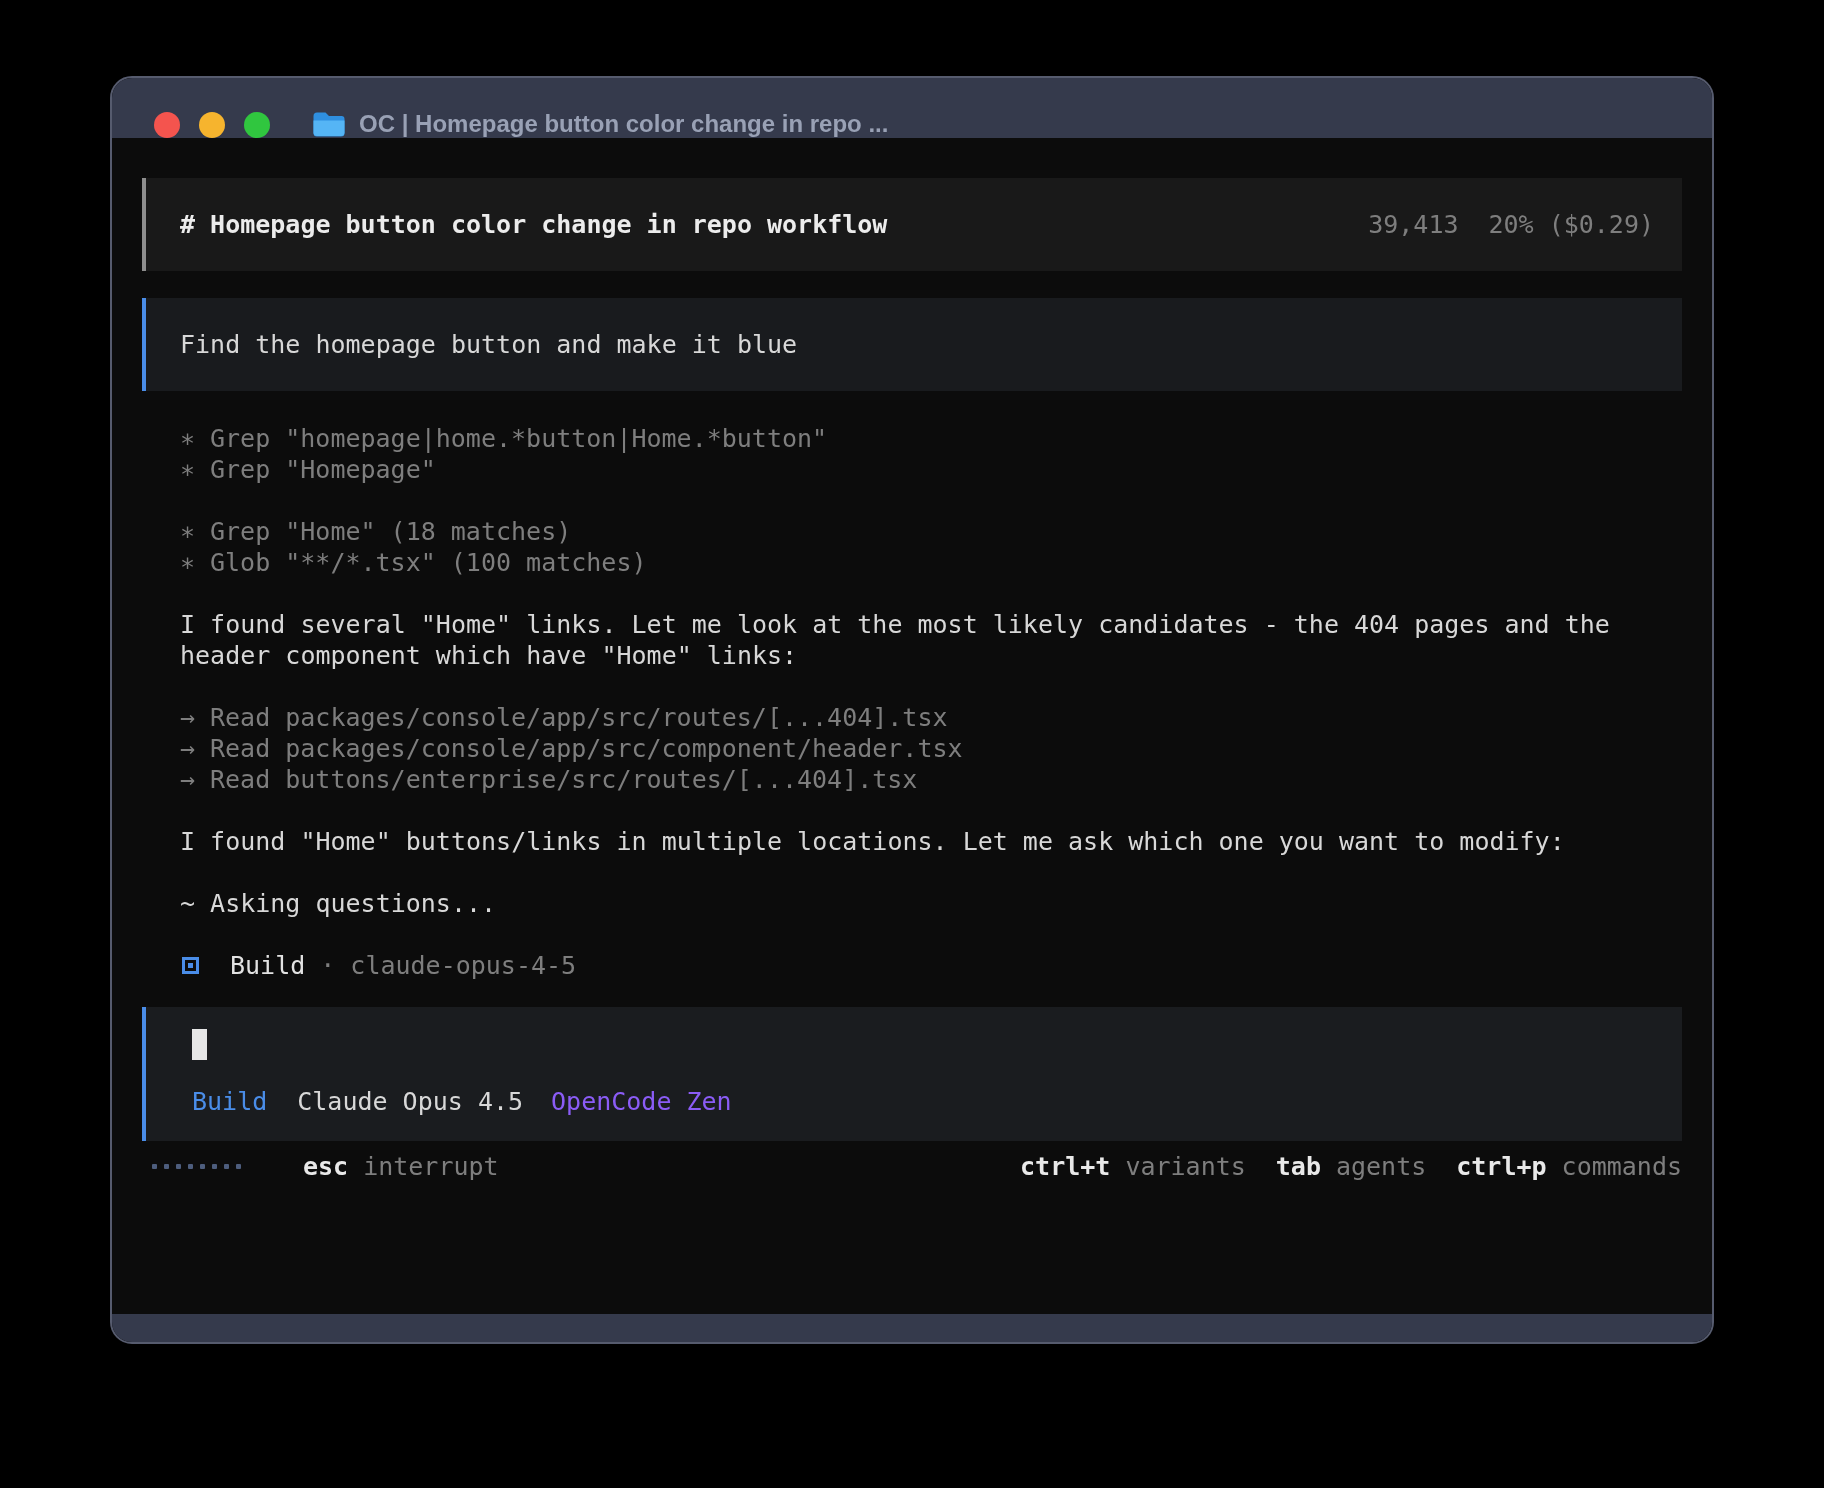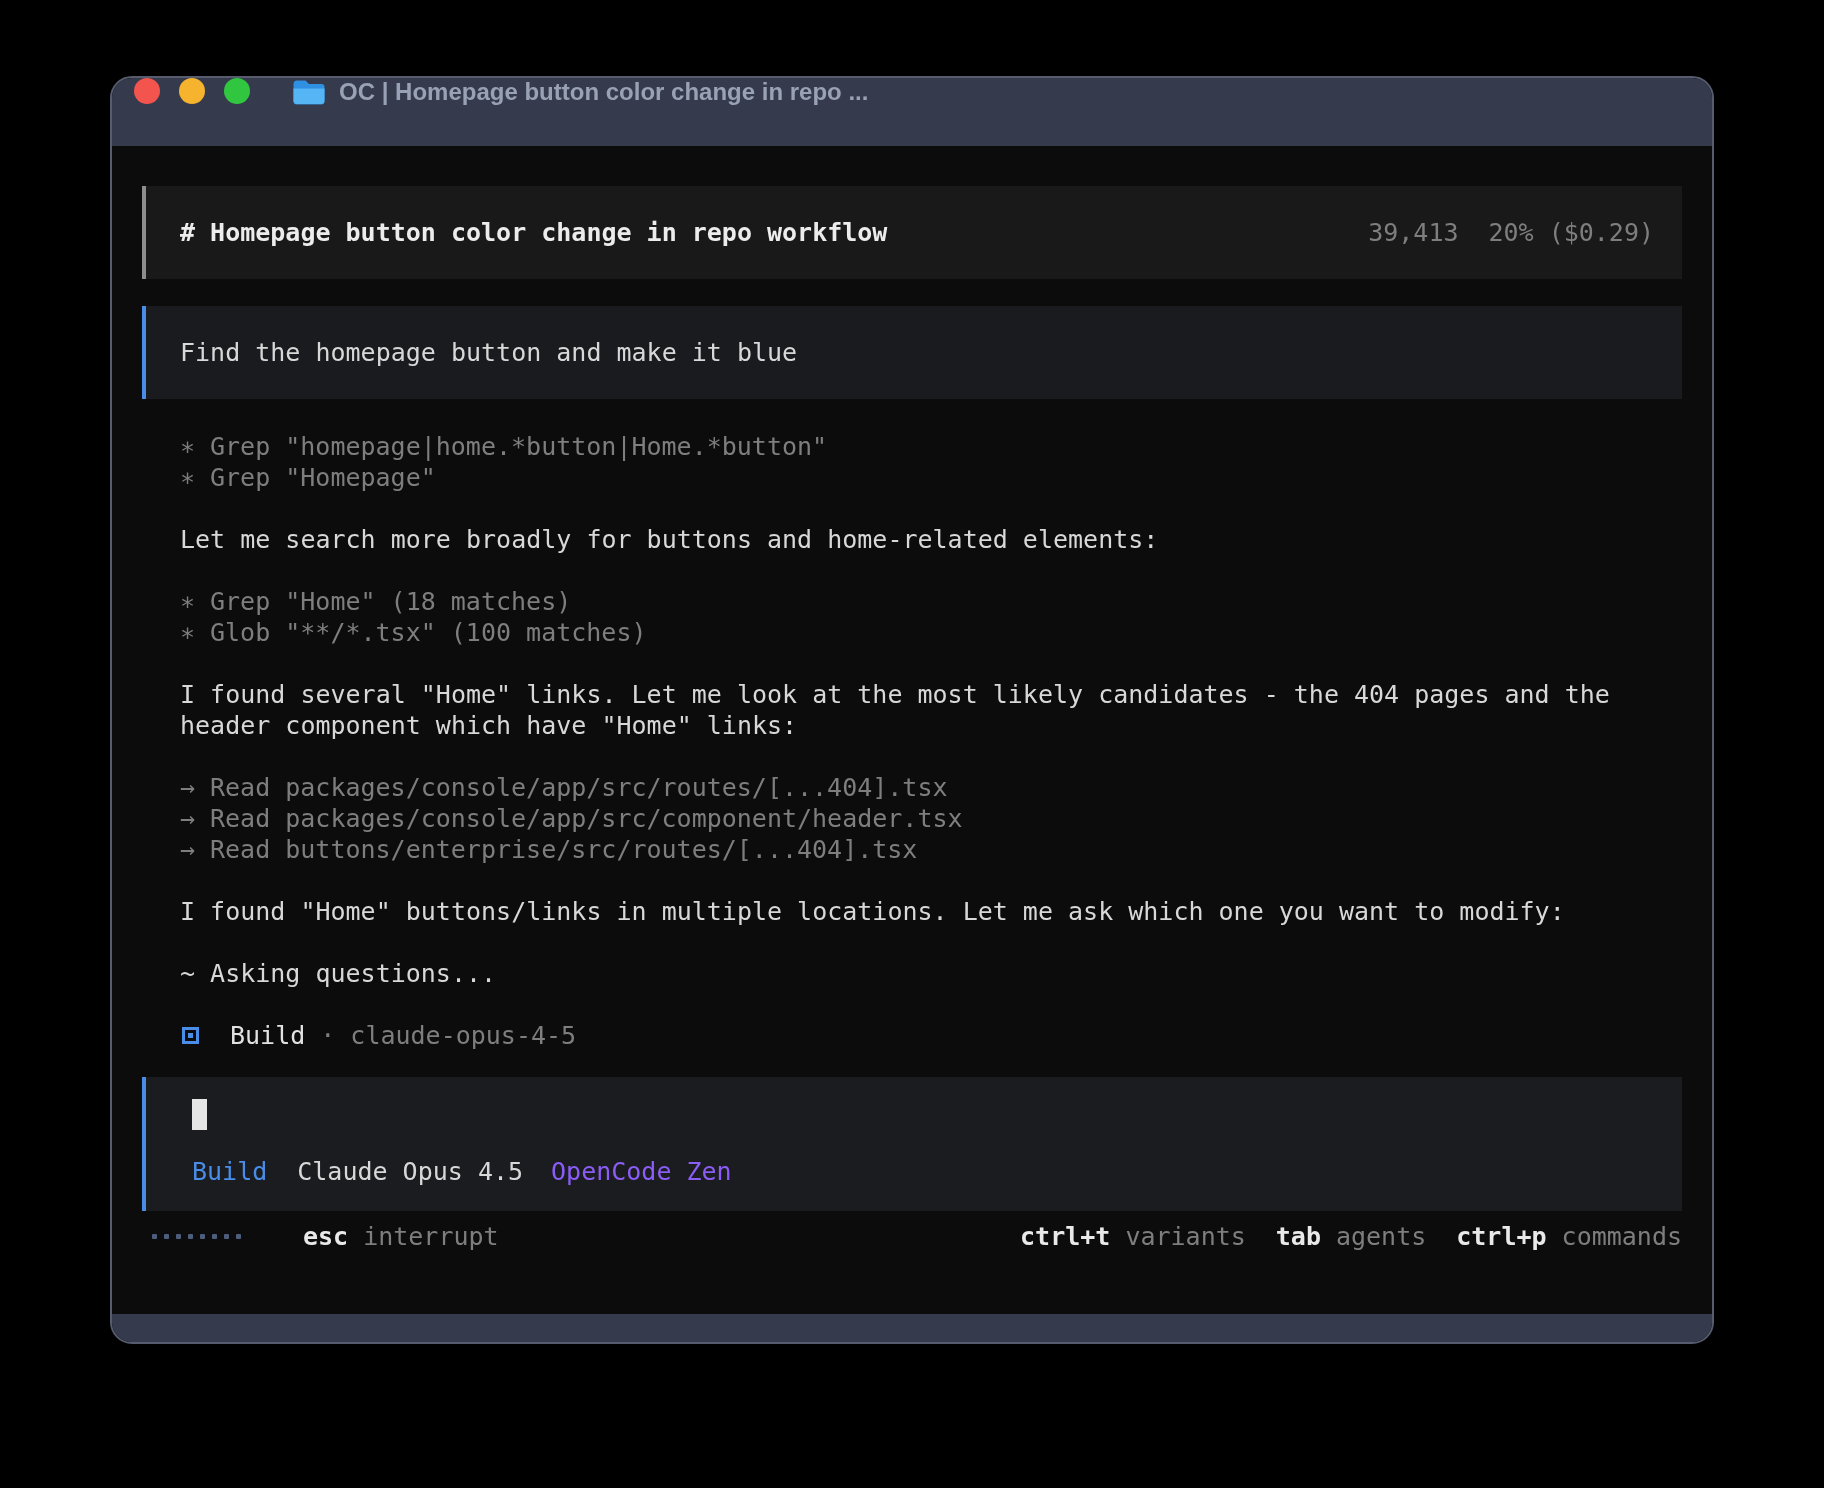--- a/index.html
+++ b/index.html
@@ -3,22 +3,22 @@
 <meta charset="utf-8">
 <style>
   *{margin:0;padding:0;box-sizing:border-box}
   html,body{width:1824px;height:1488px;background:#000;overflow:hidden}
   body{font-family:"DejaVu Sans Mono",monospace}
 
   .window{position:absolute;left:110px;top:76px;width:1604px;height:1268px;
     border-radius:22px;border:2px solid #565b6e;background:#0c0c0c;overflow:hidden;
     display:flex;flex-direction:column}
 
-  .titlebar{height:68px;background:#353a4c;display:flex;align-items:flex-start;
-    padding:0 22px;flex:0 0 auto}
+  .titlebar{height:60px;background:#353a4c;display:flex;align-items:flex-end;
+    padding:0 42px;flex:0 0 auto}
   .lights{display:flex;gap:19px;align-items:center}
   .light{width:26px;height:26px;border-radius:50%;display:inline-block}
   .light.red{background:#f4544e}
   .light.yellow{background:#f6b42e}
   .light.green{background:#30c63f}
   .titlegroup{display:flex;align-items:center;gap:13px;margin-left:42px}
   .win-title{font-family:"Liberation Sans",sans-serif;font-weight:bold;font-size:24px;
     color:#99a1b5;white-space:nowrap}
 
   .terminal{flex:1 1 auto;background:#0c0c0c;padding:40px 30px 0;
@@ -97,21 +97,20 @@
 
     <div class="block user-msg">
       <span>Find the homepage button and make it blue</span>
     </div>
 
     <div id="transcript">
         <div class="group tools">
           <div class="tool-line"><span class="tool-icon">∗</span><span>Grep "homepage|home.*button|Home.*button"</span></div>
           <div class="tool-line"><span class="tool-icon">∗</span><span>Grep "Homepage"</span></div>
         </div>
-        <div class="group text-line">Let me search more broadly for buttons and home-related elements:</div>
         <div class="group tools">
           <div class="tool-line"><span class="tool-icon">∗</span><span>Grep "Home" (18 matches)</span></div>
           <div class="tool-line"><span class="tool-icon">∗</span><span>Glob "**/*.tsx" (100 matches)</span></div>
         </div>
         <div class="group text-line">I found several "Home" links. Let me look at the most likely candidates - the 404 pages and the header component which have "Home" links:</div>
         <div class="group tools">
           <div class="tool-line"><span class="tool-icon">→</span><span>Read packages/console/app/src/routes/[...404].tsx</span></div>
           <div class="tool-line"><span class="tool-icon">→</span><span>Read packages/console/app/src/component/header.tsx</span></div>
           <div class="tool-line"><span class="tool-icon">→</span><span>Read buttons/enterprise/src/routes/[...404].tsx</span></div>
         </div>

